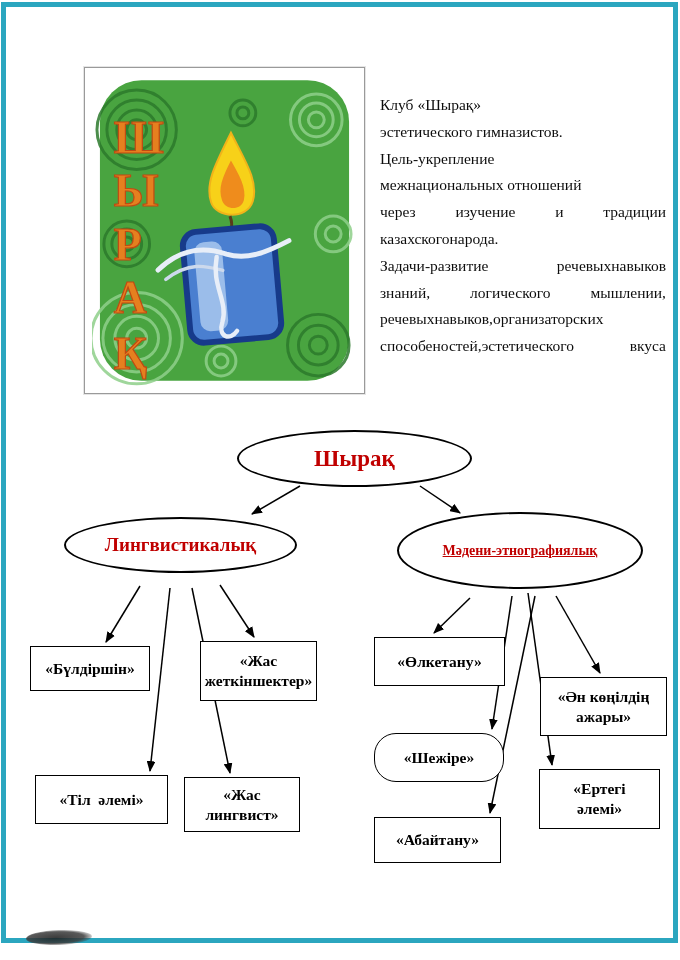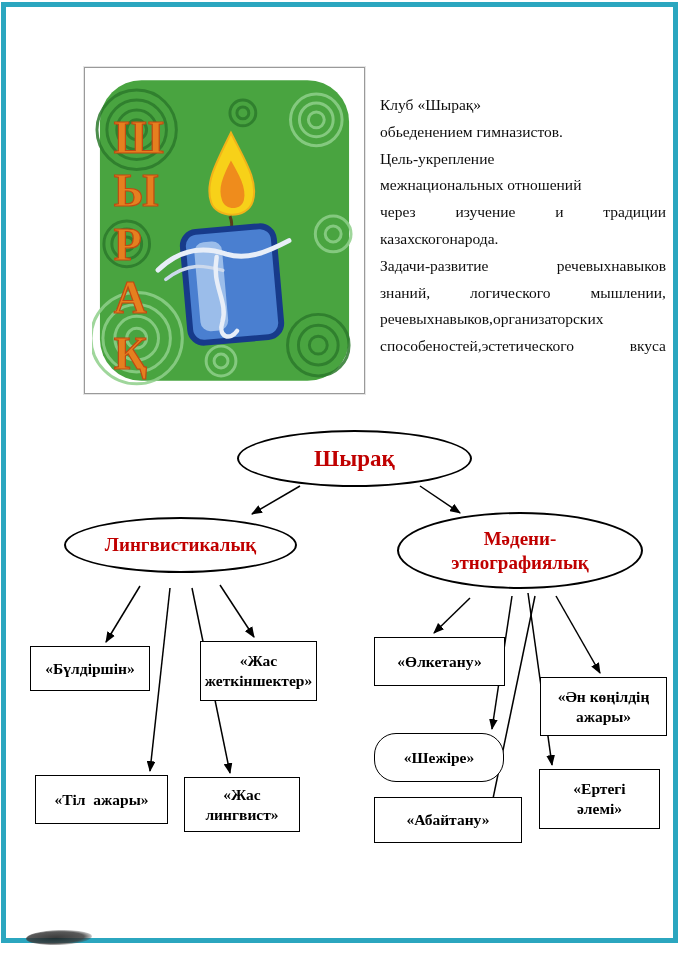--- a/index.html
+++ b/index.html
@@ -49,21 +49,21 @@
     border:2px solid #000;
     border-radius:50%;
     background:#fff;
     display:flex; align-items:center; justify-content:center;
     text-align:center;
     color:#c00000;
     font-weight:bold;
   }
   .ellipse.root  { left:237px; top:430px; width:235px; height:57px; font-size:23px; }
   .ellipse.left  { left:64px;  top:517px; width:233px; height:56px; font-size:19px; }
-  .ellipse.rightb{ left:397px; top:512px; width:246px; height:77px; font-size:19px; line-height:24px; }
+  .ellipse.rightb{ left:397px; top:512px; width:246px; height:77px; font-size:14px; line-height:24px;text-decoration:underline; }
   .ellipse .wrap { display:inline-block; }
   .ellipse.rightb .wrap { max-width:180px; }
 
   .box {
     position:absolute;
     border:1.5px solid #000;
     background:#fff;
     display:flex; align-items:center; justify-content:center;
     text-align:center;
     font-weight:bold;
@@ -72,21 +72,21 @@
     color:#000;
   }
   .box span { white-space:pre-wrap; display:inline-block; }
   .b-buldirshin { left:30px;  top:646px; width:120px; height:45px; }
   .b-zhetkinshekter { left:200px; top:641px; width:117px; height:60px; }
   .b-tilashar   { left:35px;  top:775px; width:133px; height:49px; }
   .b-lingvist   { left:184px; top:777px; width:116px; height:55px; }
   .b-lingvist span { max-width:82px; }
   .b-olketanu   { left:374px; top:637px; width:131px; height:49px; }
   .b-shezhire   { left:374px; top:733px; width:130px; height:49px;border-radius:22px; }
-  .b-abaitanu   { left:374px; top:797px; width:148px; height:46px; }
+  .b-abaitanu   { left:374px; top:817px; width:127px; height:46px; }
   .b-azhary     { left:540px; top:677px; width:127px; height:59px; }
   .b-ertegi     { left:539px; top:769px; width:121px; height:60px; }
   .b-ertegi span { max-width:76px; }
 
   
   .arrows {
     position:absolute; left:0; top:0; width:680px; height:960px;
     pointer-events:none;
   }
   .arrows line { stroke:#000; stroke-width:1.5; }
@@ -161,21 +161,21 @@
       <text x="22" y="132">Ы</text>
       <text x="22" y="186">Р</text>
       <text x="22" y="240">А</text>
       <text x="22" y="296">Қ</text>
     </g>
   </svg>
 </div>
 
 <div class="intro">
   <div class="line">Клуб «Шырақ»</div>
-  <div class="line">обьеденением гимназистов.</div>
+  <div class="line">эстетического гимназистов.</div>
   <div class="line">Цель-укрепление</div>
   <div class="line">межнациональных отношений</div>
   <div class="line just">через изучение и традиции</div>
   <div class="line">казахскогонарода.</div>
   <div class="line just">Задачи-развитие речевыхнавыков</div>
   <div class="line just">знаний, логического мышлении,</div>
   <div class="line right">речевыхнавыков,организаторских</div>
   <div class="line just">способеностей,эстетического вкуса</div>
 </div>
 
@@ -208,21 +208,21 @@
   <span class="wrap">Мәдени-этнографиялық</span>
 </div>
 
 <div class="box b-buldirshin">
   <span>«Бүлдіршін»</span>
 </div>
 <div class="box b-zhetkinshekter">
   <span>«Жас жеткіншектер»</span>
 </div>
 <div class="box b-tilashar">
-  <span>«Тіл  ажары»</span>
+  <span>«Тіл  әлемі»</span>
 </div>
 <div class="box b-lingvist">
   <span>«Жас лингвист»</span>
 </div>
 
 <div class="box b-olketanu">
   <span>«Өлкетану»</span>
 </div>
 <div class="box b-shezhire">
   <span>«Шежіре»</span>

